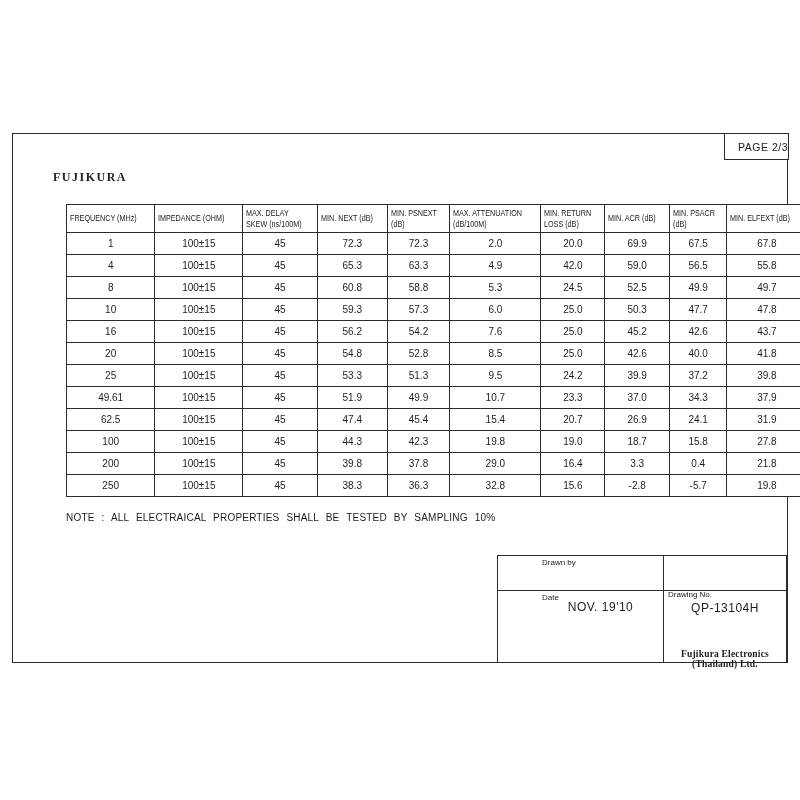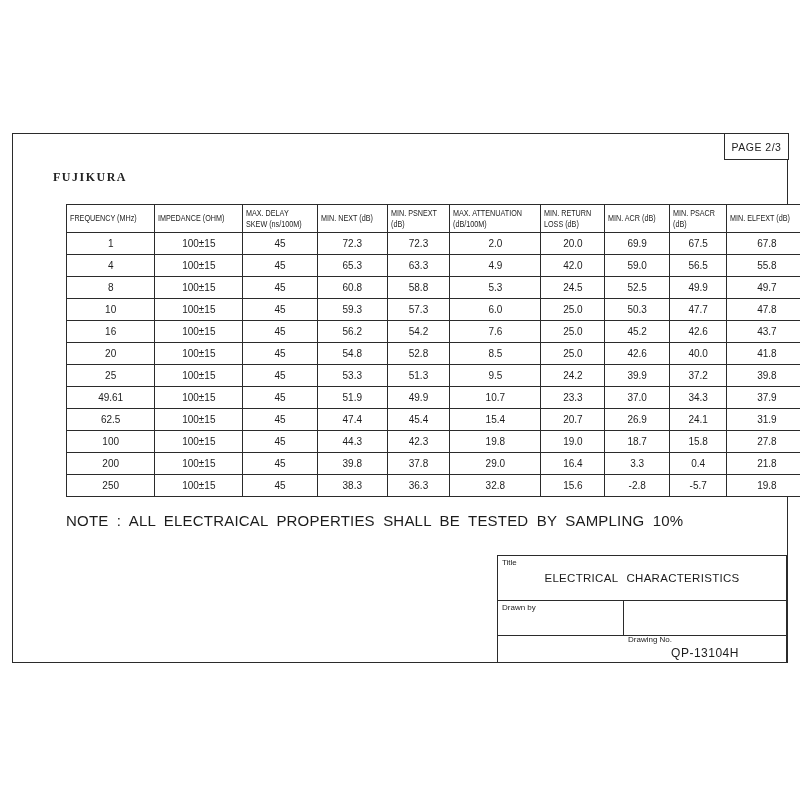--- a/index.html
+++ b/index.html
@@ -16,21 +16,21 @@
   .brand{
     position:absolute;left:46px;top:126px;z-index:3;
     background:#fff;padding:0 7px;
     font-family:Liberation Serif, serif;font-weight:bold;
     font-size:12px;letter-spacing:1.5px;color:#222;margin-top:44px;
   }
   
   .page-box{
     position:absolute;left:724px;top:133px;width:63px;height:25px;z-index:2;
     border:1.5px solid #2b2b2b;background:#fff;
-    display:flex;align-items:center;justify-content:center;
+    display:flex;align-items:center;justify-content:flex-end;
     font-size:10.5px;letter-spacing:0.5px;color:#222;
   }
   
   table.spec{
     position:absolute;left:66px;top:204px;border-collapse:collapse;
     table-layout:fixed;background:#fff;
   }
   table.spec th, table.spec td{
     border:1.2px solid #2b2b2b;padding:0;overflow:hidden;
   }
@@ -42,38 +42,38 @@
     display:inline-block;white-space:nowrap;
     transform:scaleX(0.8);transform-origin:left center;
   }
   table.spec td{
     height:21px;text-align:center;vertical-align:middle;
     font-size:10px;color:#1c1c1c;
   }
   
   .note{
     position:absolute;left:66px;top:512px;
-    font-size:15px;word-spacing:4px;letter-spacing:0.2px;color:#1c1c1c;
+    font-size:10px;word-spacing:4px;letter-spacing:0.2px;color:#1c1c1c;
     white-space:nowrap;
   }
   
   .title-block{
     position:absolute;left:497px;top:555px;width:290px;height:108px;
     border:1.5px solid #2b2b2b;background:#fff;z-index:2;
     display:flex;flex-direction:column;box-sizing:border-box;
   }
   .tb-row{position:relative;box-sizing:border-box;}
   .tb-row-title{height:45px;border-bottom:1.2px solid #2b2b2b;}
   .tb-row-mid{height:35px;border-bottom:1.2px solid #2b2b2b;display:flex;}
   .tb-row-bot{flex:1;display:flex;}
   .tb-label{
     position:absolute;left:4px;top:2px;font-size:8px;color:#1c1c1c;
   }
   .tb-cell{position:relative;box-sizing:border-box;height:100%;}
-  .tb-cell-left{width:126px;border-right:1.2px solid #2b2b2b;}
+  .tb-cell-left{width:126px;border-right:1.2px solid #2b2b2b;margin-left:40px;}
   .tb-cell-right{flex:1;margin-top:32px;}
   .tb-title-text{
     position:absolute;left:0;right:0;top:16px;text-align:center;
     font-size:11.5px;word-spacing:5px;letter-spacing:0.3px;
   }
   .tb-value{
     position:absolute;left:0;right:0;top:13px;text-align:center;
     font-size:12px;letter-spacing:0.5px;
   }
   .tb-value-date{top:9px;}
@@ -290,26 +290,29 @@
         <td>-2.8</td>
         <td>-5.7</td>
         <td>19.8</td>
       </tr>
     </tbody>
 </table>
 
 <div class="note">NOTE : ALL ELECTRAICAL PROPERTIES SHALL BE TESTED BY SAMPLING 10%</div>
 
 <div class="title-block">
-  <div class="tb-row tb-row-title">
-    <span class="tb-label">Title</span>
-    <div class="tb-title-text">ELECTRICAL CHARACTERISTICS</div>
-  </div>
   <div class="tb-row tb-row-mid">
     <div class="tb-cell tb-cell-left">
       <span class="tb-label">Drawn by</span>
     </div>
     <div class="tb-cell tb-cell-right">
       <span class="tb-label">Drawing No.</span>
       <div class="tb-value">QP-13104H</div>
     </div>
   </div>
+  <div class="tb-row tb-row-bot">
+    <div class="tb-cell tb-cell-left">
+      <span class="tb-label">Date</span>
+      <div class="tb-value tb-value-date">NOV. 19'10</div>
+    </div>
+    <div class="tb-cell tb-cell-right tb-company">Fujikura Electronics (Thailand) Ltd.</div>
+  </div>
 </div>
 
 </body></html>

